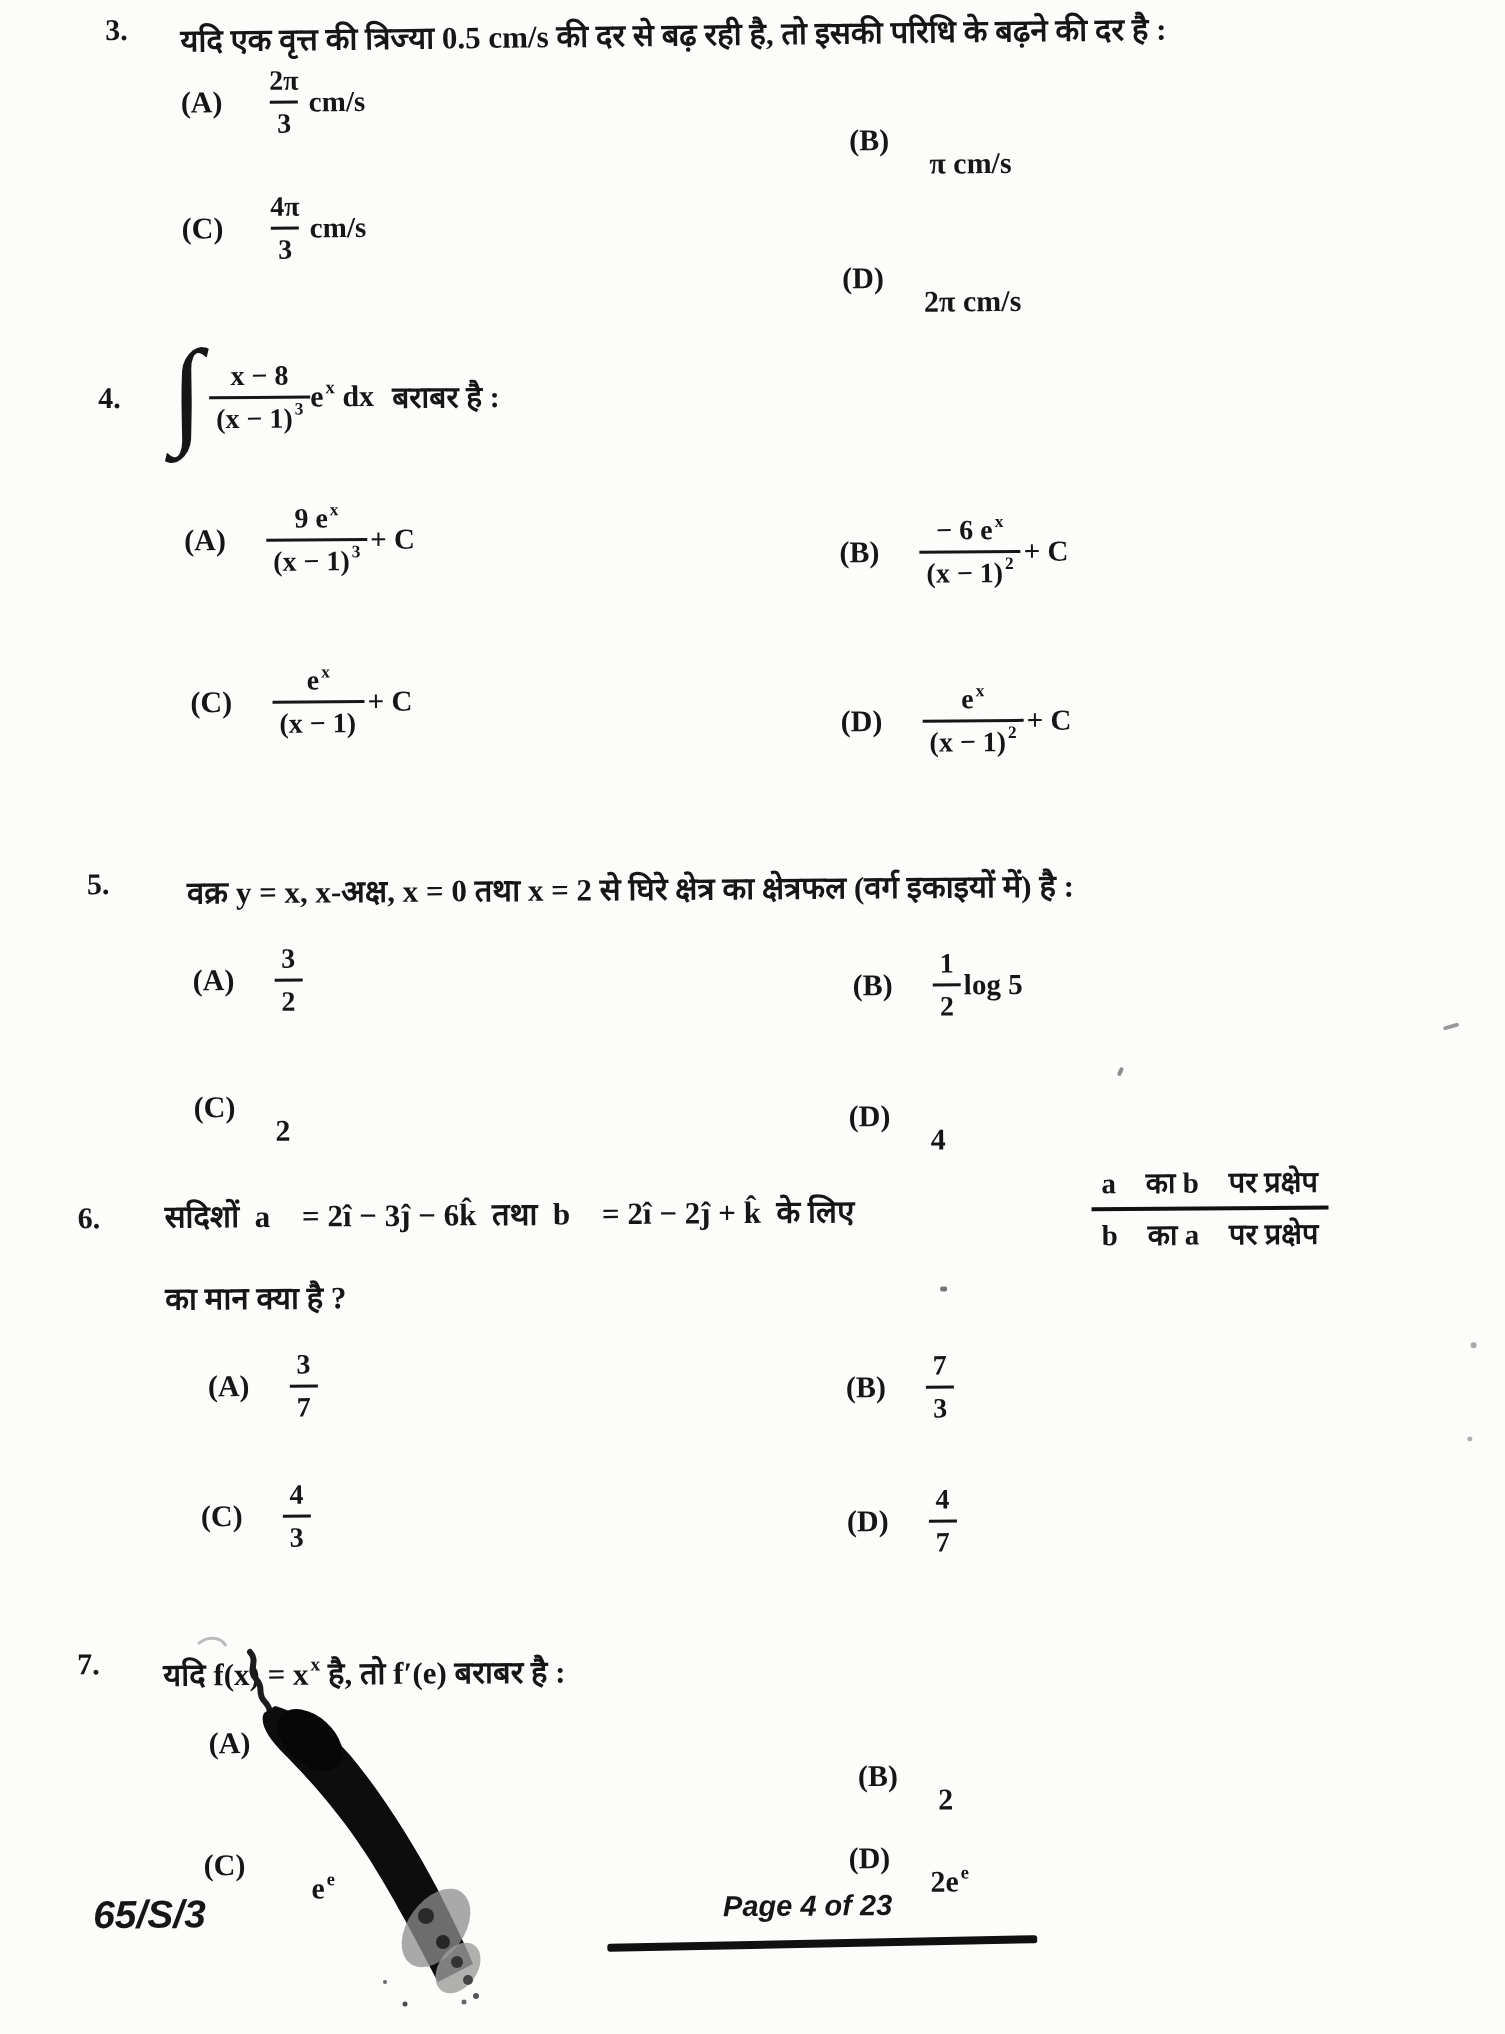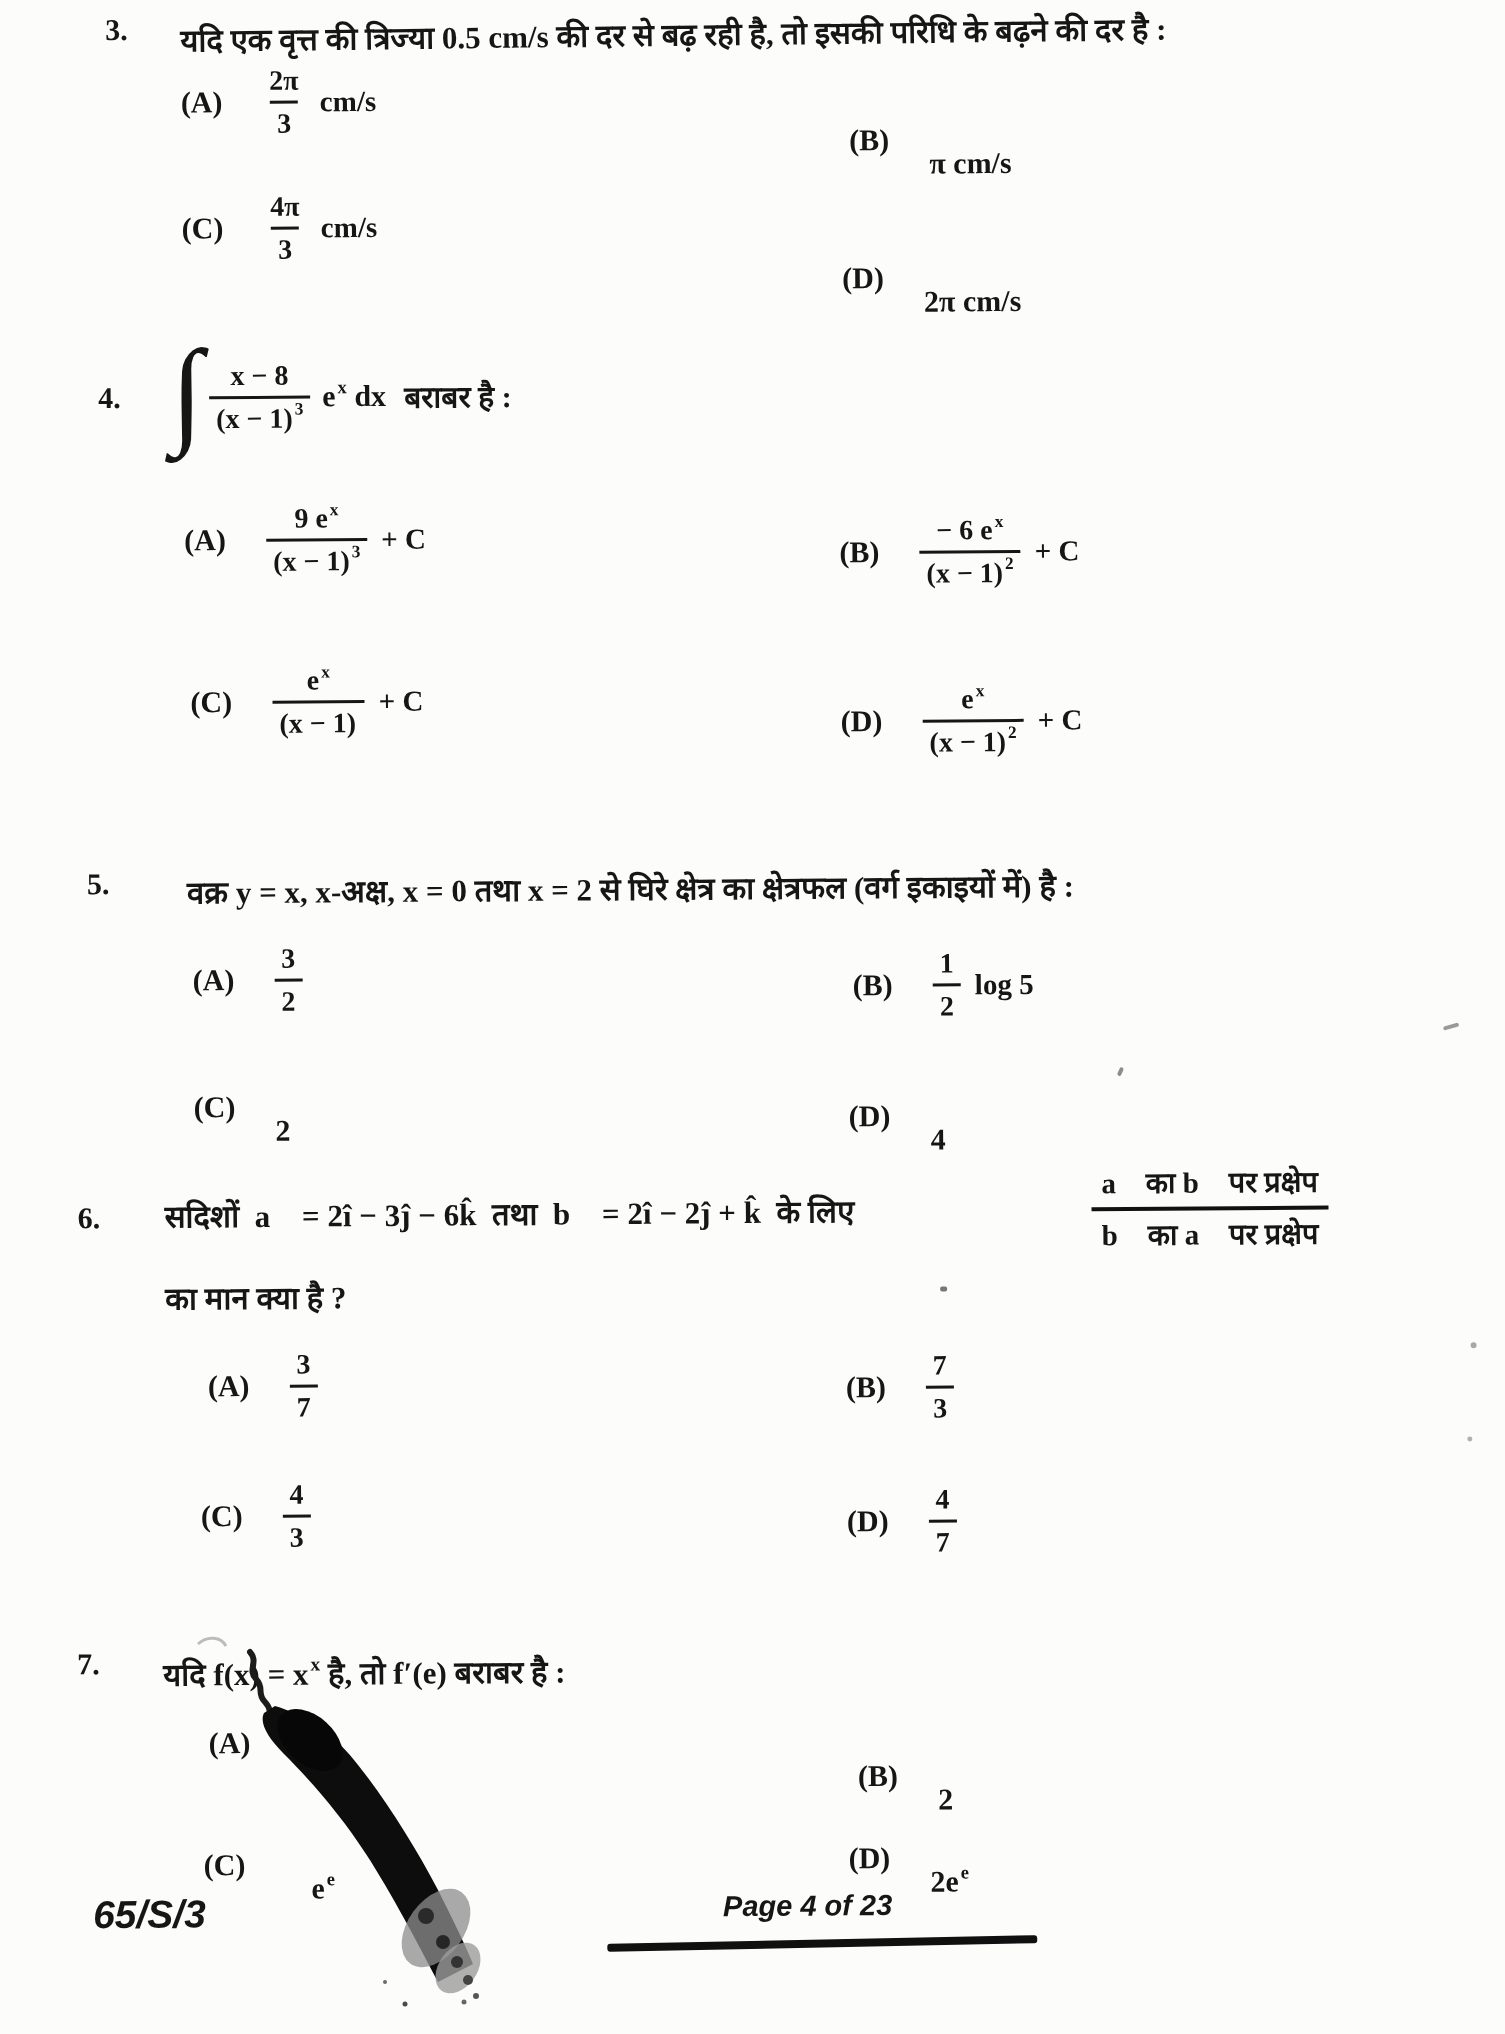--- a/index.html
+++ b/index.html
@@ -8,29 +8,29 @@
     background:#fcfcfa;color:#161616;
     font-family:"Liberation Serif","DejaVu Serif",serif;
   }
   .page{position:absolute;inset:0;transform:rotate(-0.45deg);transform-origin:50% 50%;}
   .abs{position:absolute;white-space:nowrap;}
   .qnum{font-weight:700;font-size:30px;}
   .qtext{font-weight:700;font-size:31px;}
   .opt{position:absolute;display:flex;align-items:center;white-space:nowrap;}
   .lbl{font-weight:700;font-size:30px;margin-right:40px;}
   .val{font-weight:700;font-size:30px;margin-top:48px;}
-  .suffix{font-weight:700;font-size:29px;margin-left:14px;}
+  .suffix{font-weight:700;font-size:29px;margin-left:3px;}
   .frac{display:inline-flex;flex-direction:column;align-items:center;
         font-weight:700;font-size:28px;line-height:1.2;vertical-align:middle;}
   .frac .num{padding:0 7px 3px;}
   .frac .den{border-top:3px solid #161616;padding:3px 7px 0;}
   .e{font-size:0.62em;position:relative;top:-0.72em;margin-left:2px;font-weight:700;}
   .stem{position:absolute;display:flex;align-items:center;white-space:nowrap;}
   .integral{font-size:118px;font-weight:400;line-height:0.85;margin:0 6px 10px 0;}
-  .mathseg{font-weight:700;font-size:30px;margin-left:12px;}
+  .mathseg{font-weight:700;font-size:30px;}
   .hindi-after{font-weight:700;font-size:30px;margin-left:18px;}
   .bigfrac{position:absolute;display:inline-flex;flex-direction:column;align-items:center;
            font-weight:700;font-size:29px;line-height:1.25;}
   .bigfrac .num{padding:0 10px 6px;}
   .bigfrac .den{border-top:4px solid #111;padding:6px 10px 0;}
   .footer-code{font-family:"Liberation Sans","DejaVu Sans",sans-serif;
                font-weight:700;font-style:italic;font-size:39px;}
   .footer-page{font-family:"Liberation Sans","DejaVu Sans",sans-serif;
                font-weight:700;font-style:italic;font-size:29px;}
   .footer-rule{position:absolute;left:600px;top:1940px;width:430px;height:8px;

